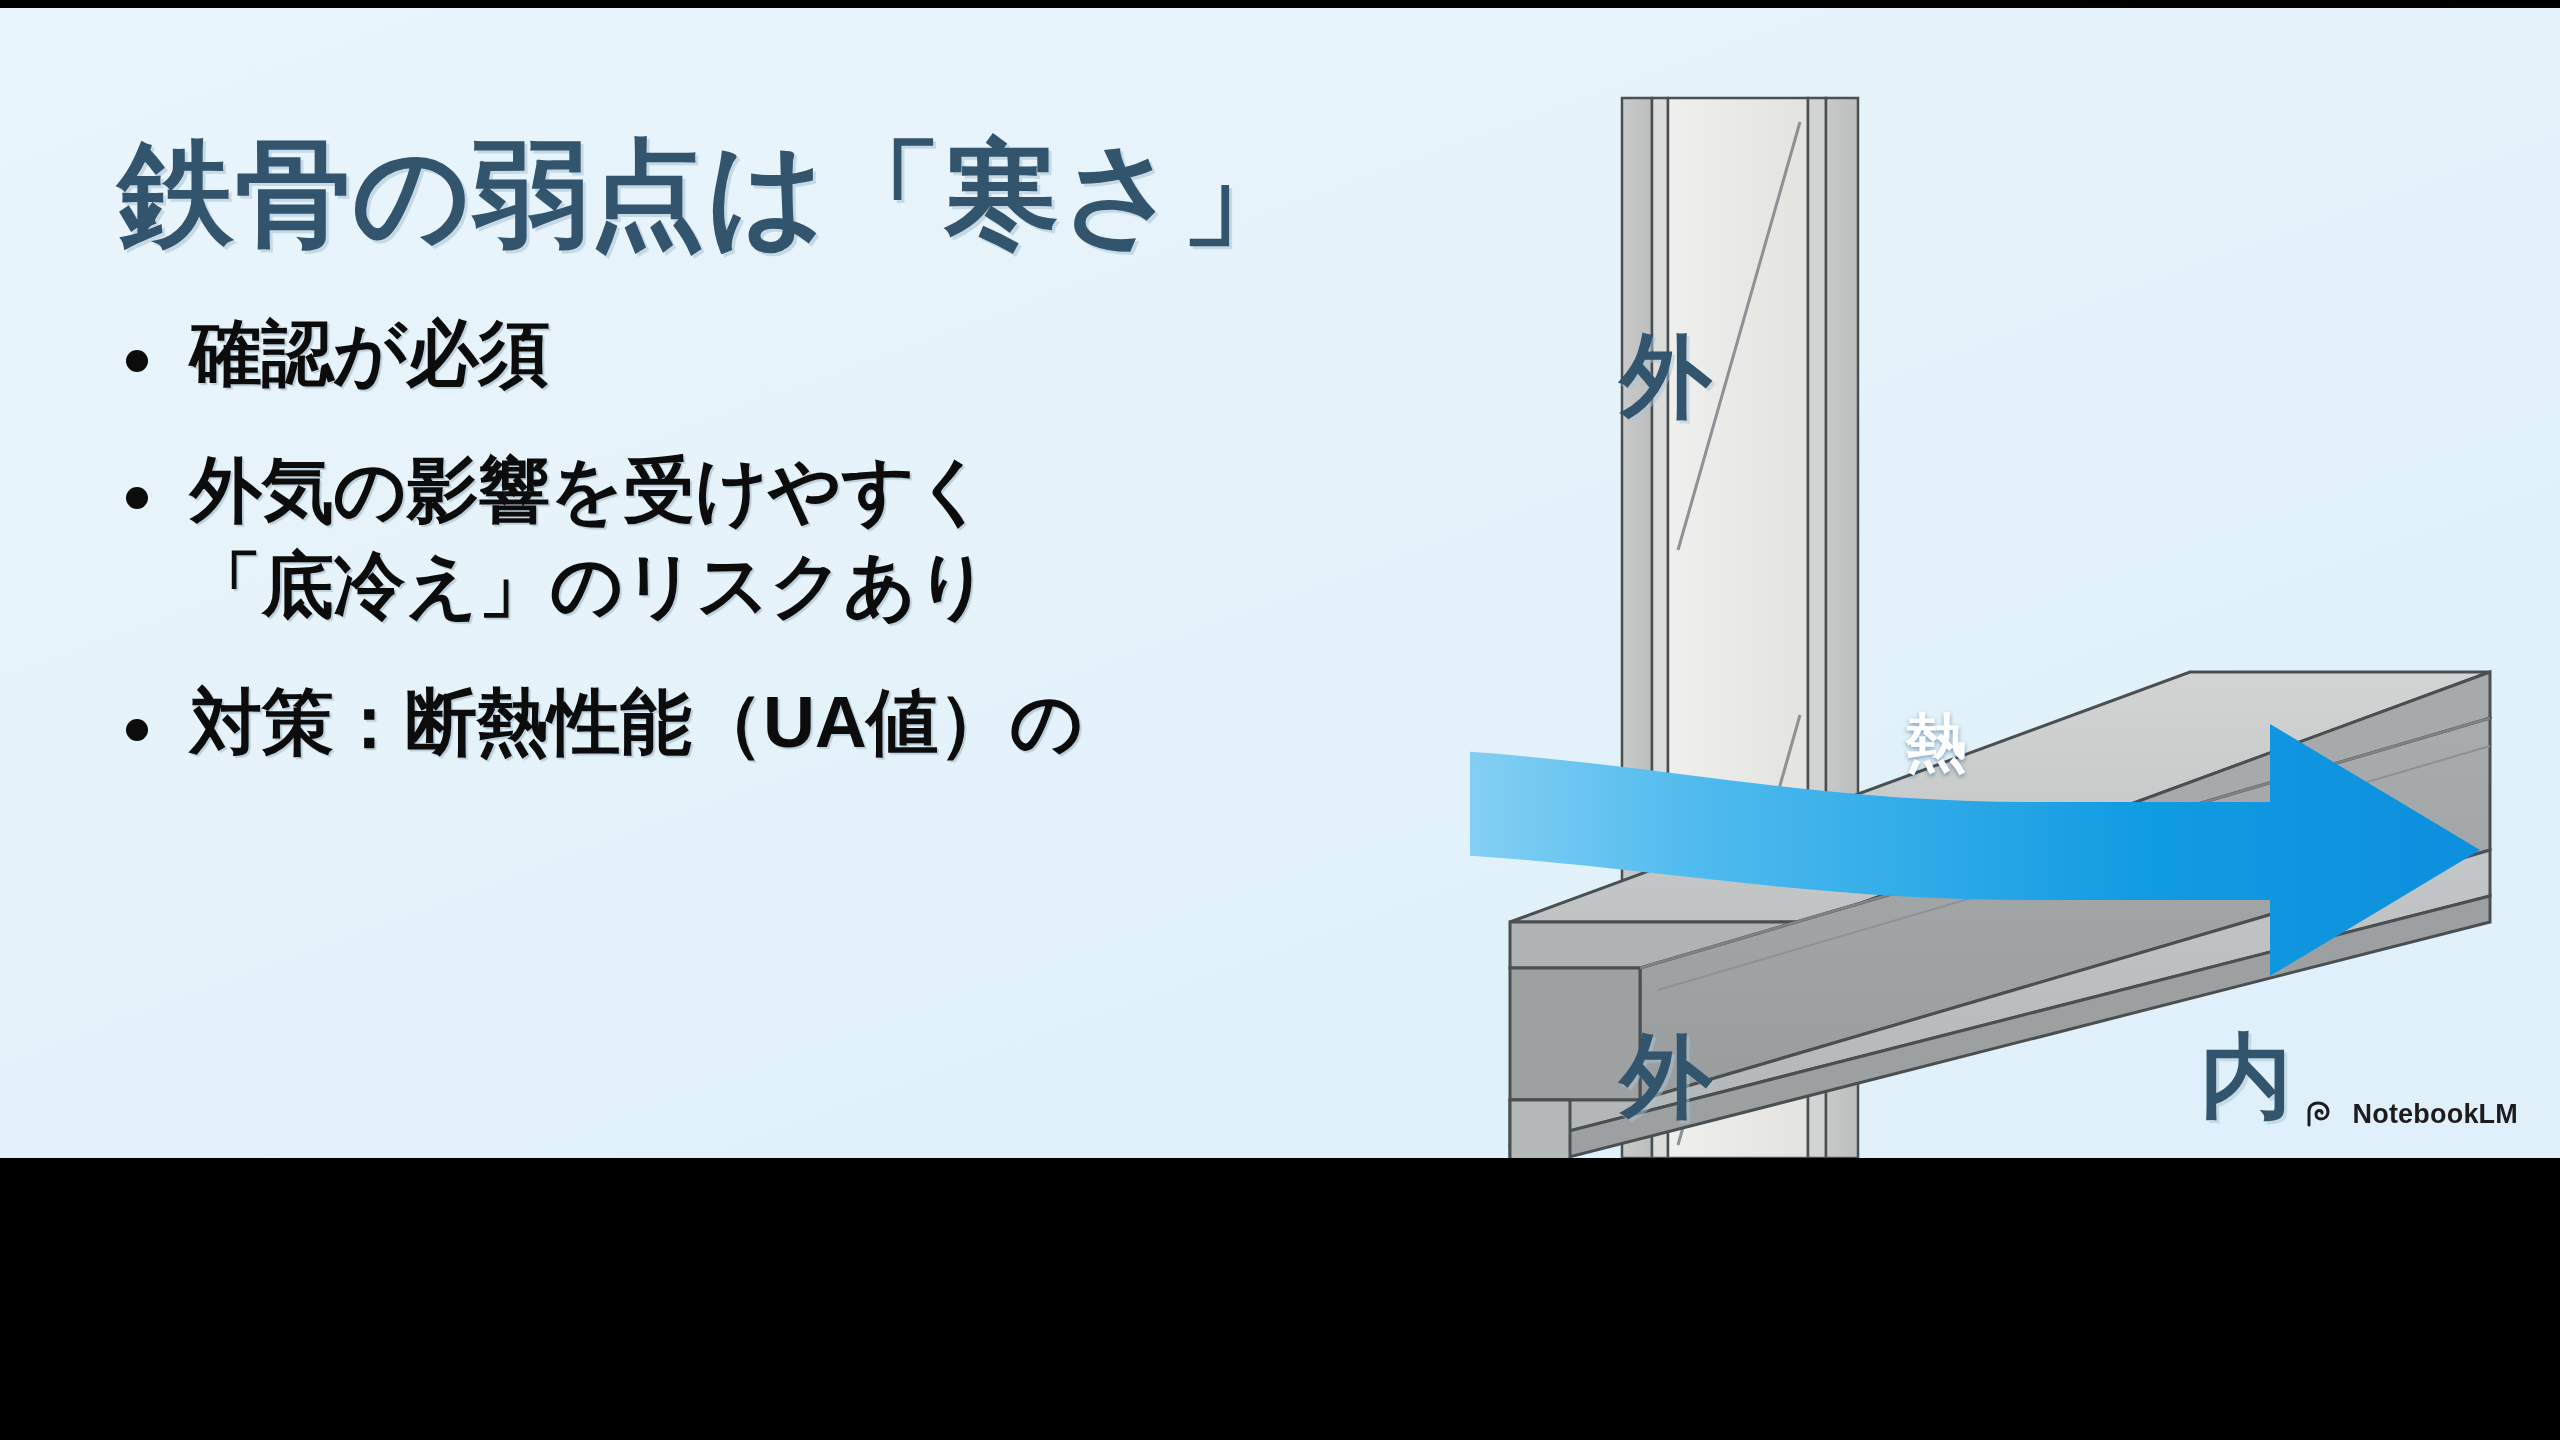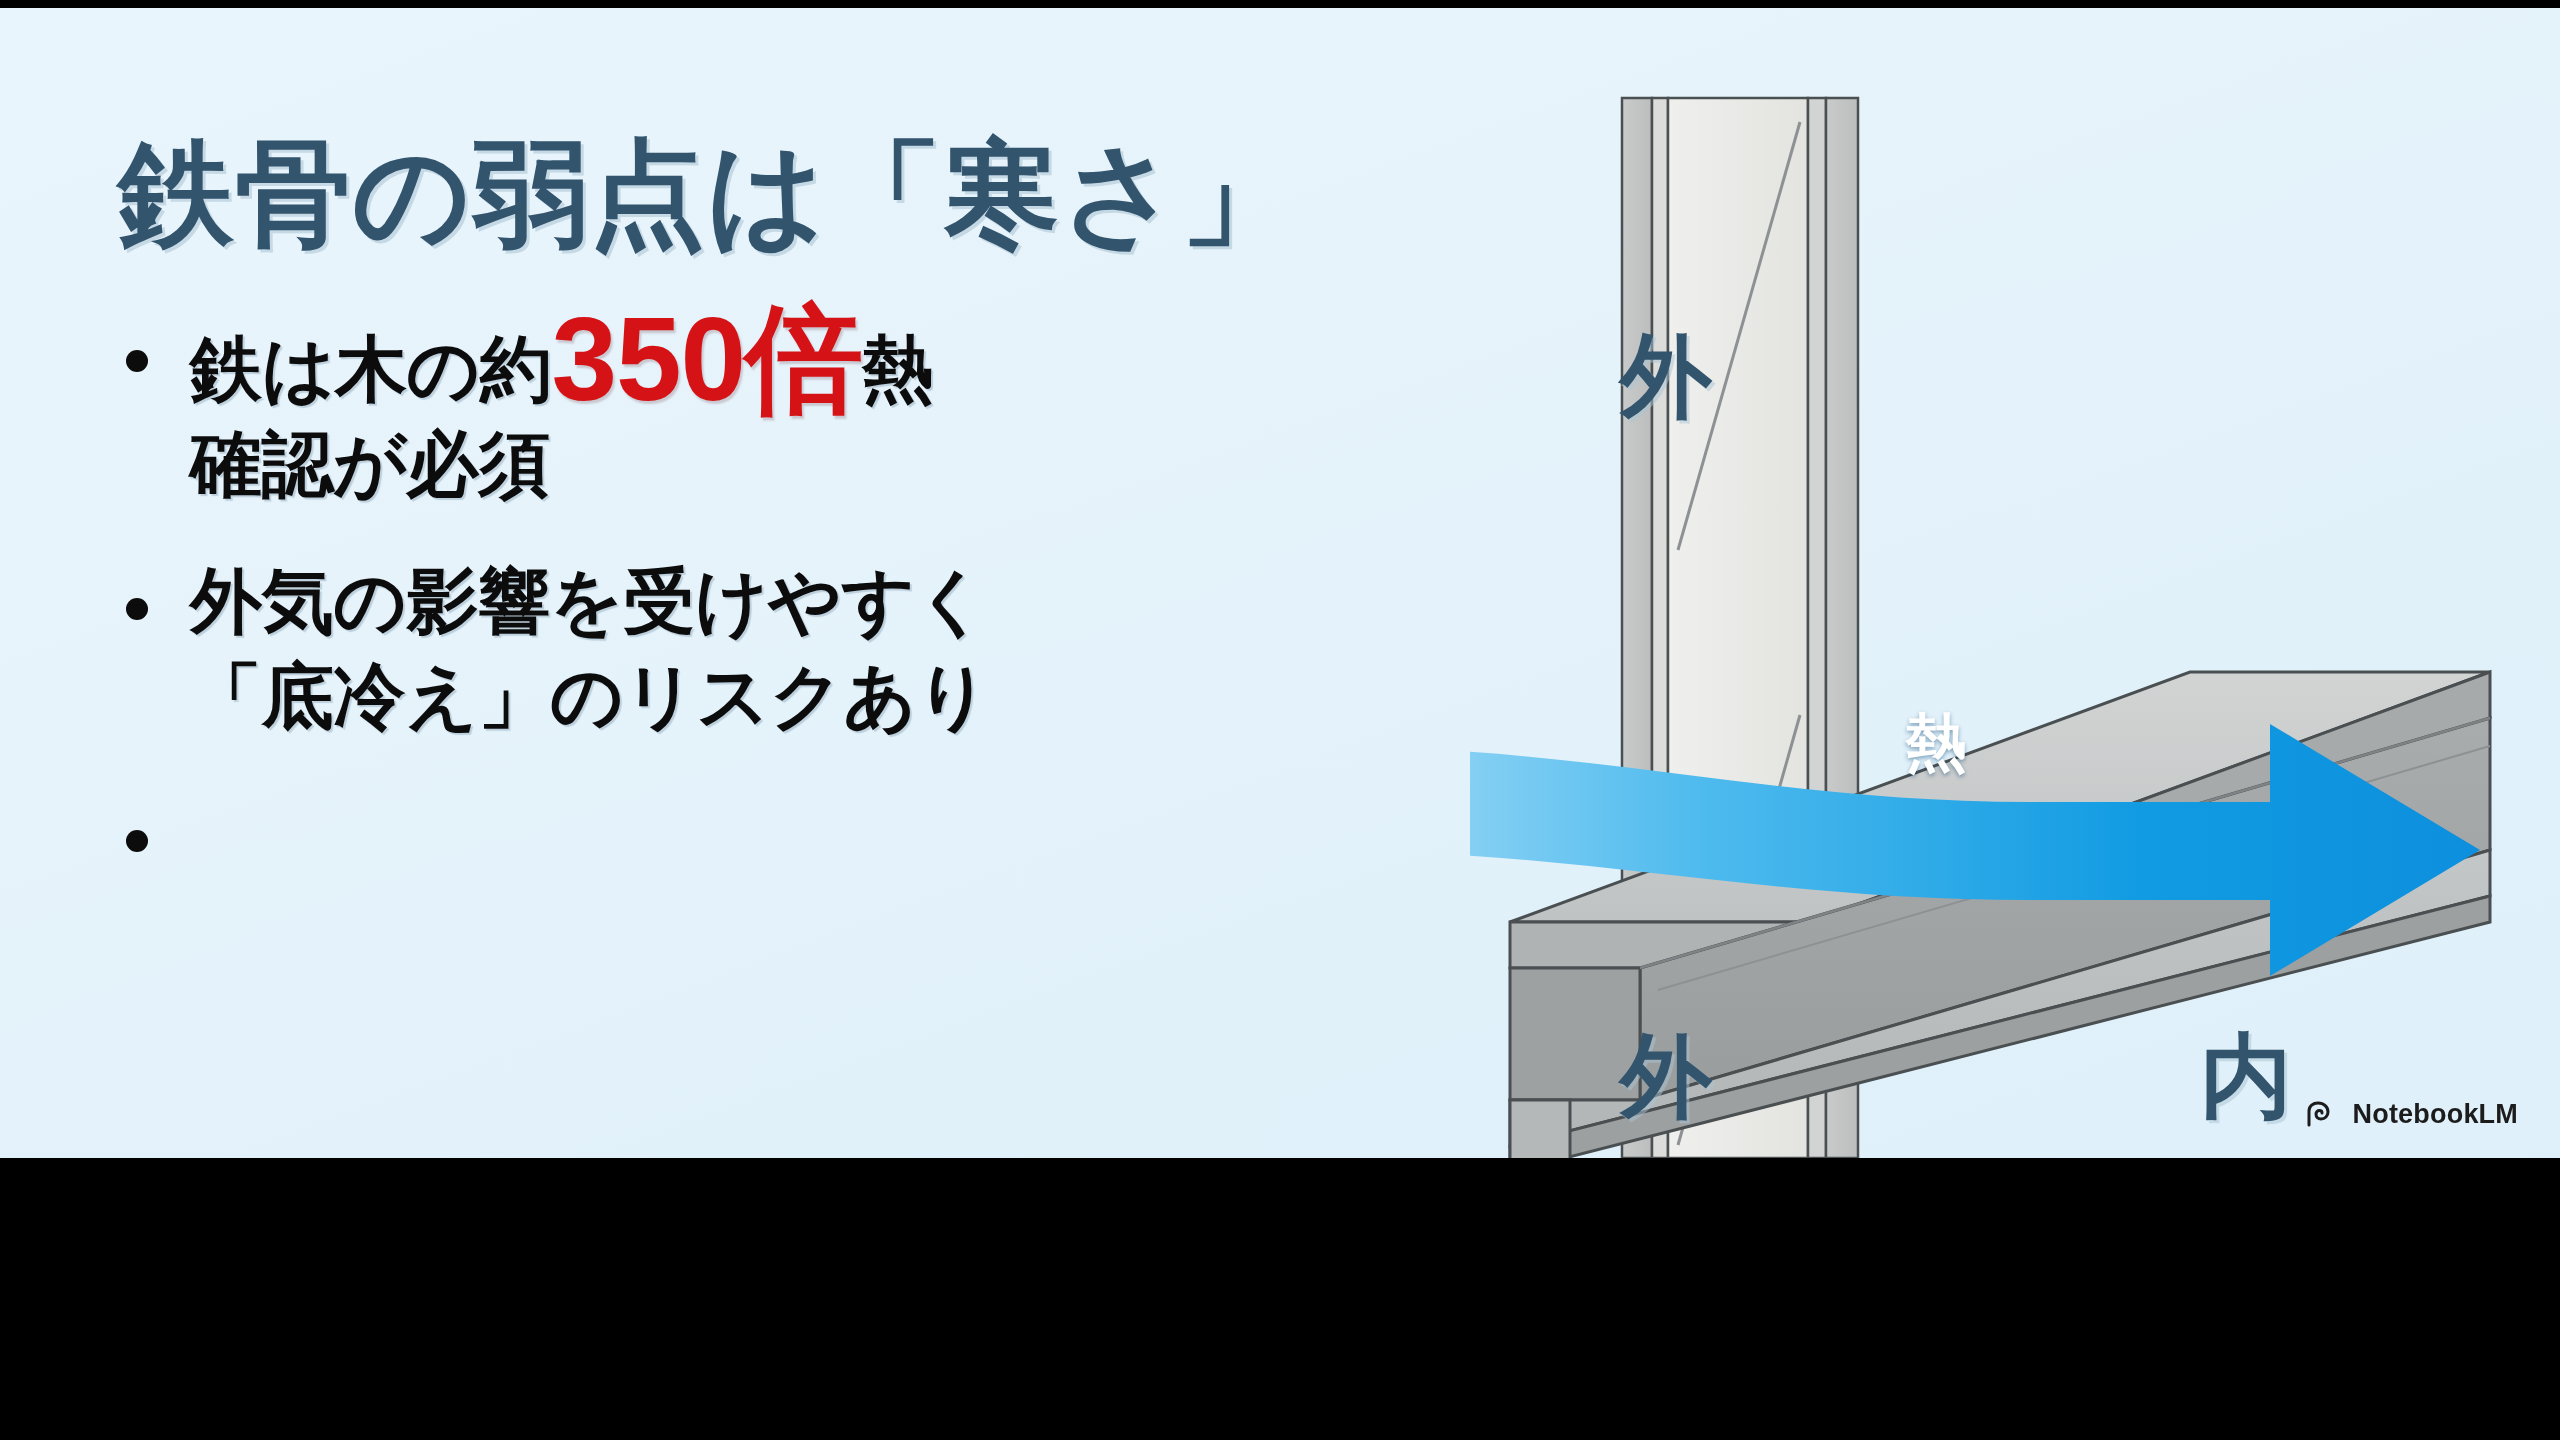--- a/index.html
+++ b/index.html
@@ -144,32 +144,32 @@
   <div class="letterbox top"></div>
 
   <div class="left-col">
 
     <h1 class="slide-title">鉄骨の弱点は「寒さ」</h1>
 
     <ul class="bullets">
 
       <li class="bullet">
         <span class="bullet-dot"></span>
-        <span class="line"><span>鉄は木の約</span><span class="emph">350倍</span><span>熱</span></span>
         <span class="line">確認が必須</span>
       </li>
 
       <li class="bullet">
         <span class="bullet-dot"></span>
         <span class="line">外気の影響を受けやすく</span>
         <span class="line">「底冷え」のリスクあり</span>
       </li>
 
       <li class="bullet">
         <span class="bullet-dot"></span>
+        <span class="line">対策：断熱性能（UA値）の</span>
       </li>
 
     </ul>
   </div>
 
   <div class="illus">
     <svg viewBox="0 0 1060 1300" xmlns="http://www.w3.org/2000/svg">
       <defs>
         <linearGradient id="wallFace" x1="0" y1="0" x2="1" y2="0">
           <stop offset="0" stop-color="#efefed"></stop>

